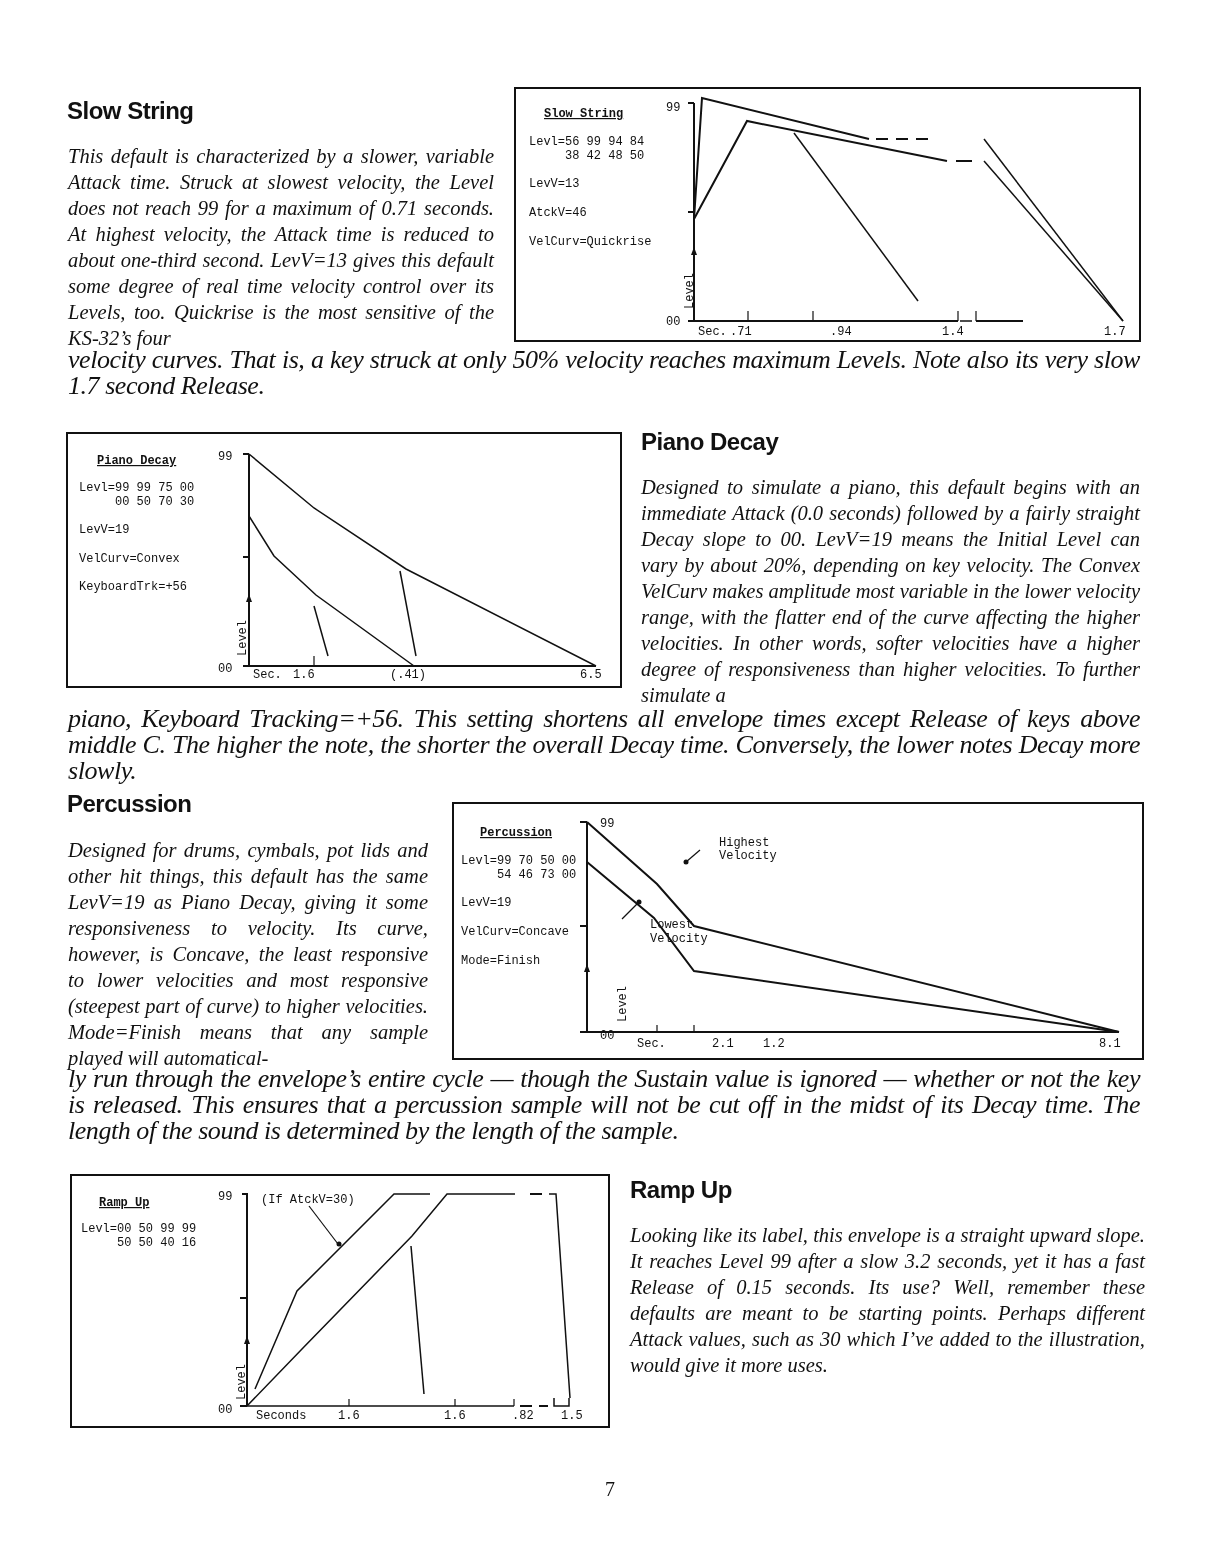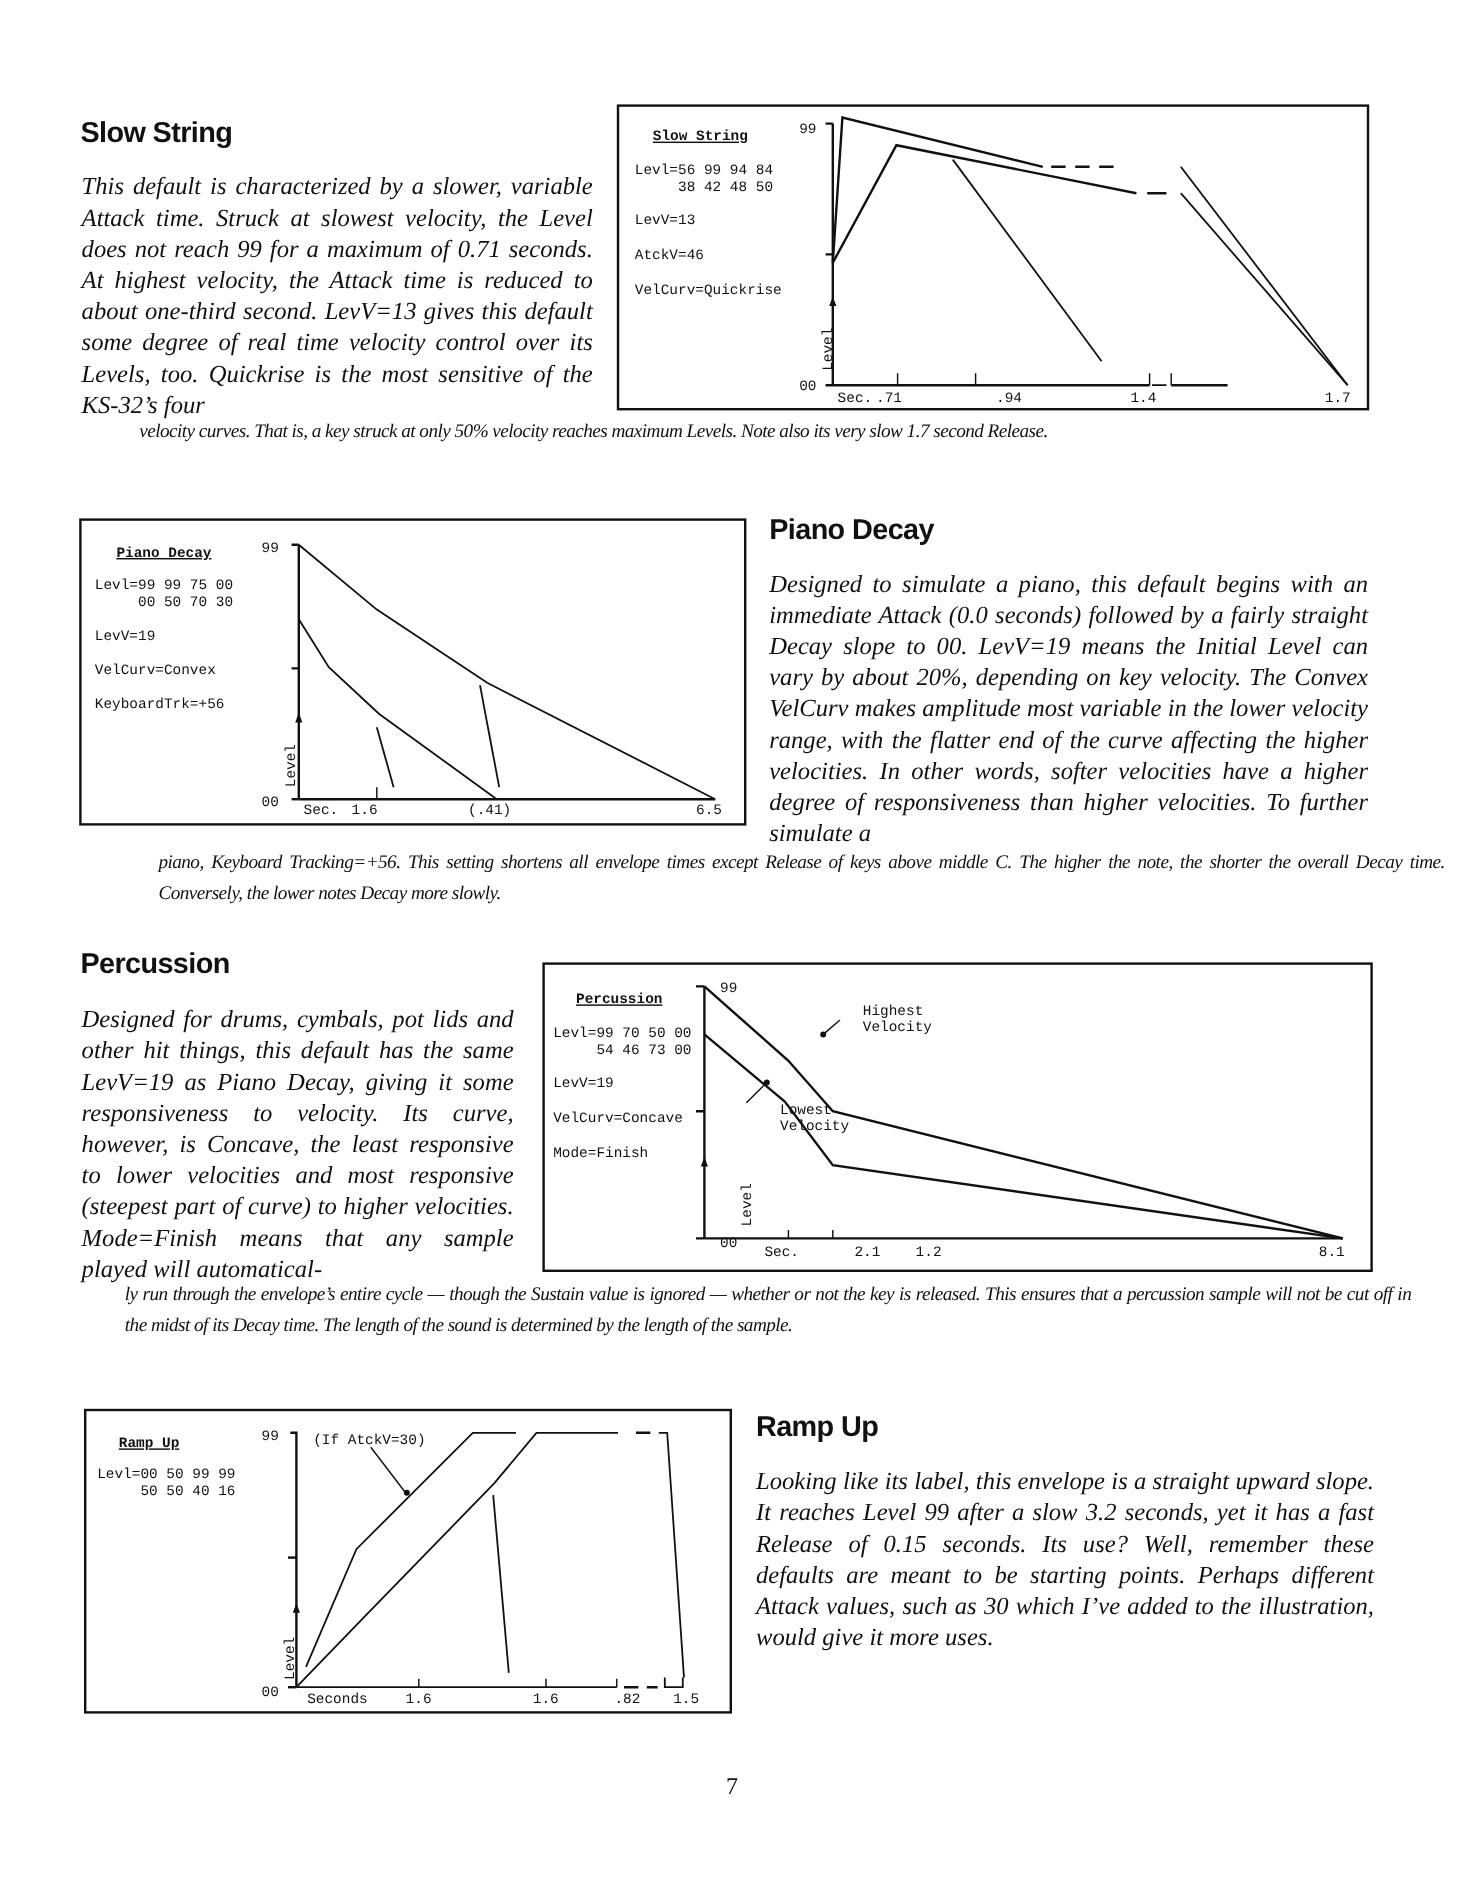--- a/index.html
+++ b/index.html
@@ -1,20 +1,20 @@
 <!DOCTYPE html>
 <html><head>
 <meta charset="utf-8">
 <style>
   html, body { margin: 0; padding: 0; background: #ffffff; }
   body { width: 1224px; height: 1564px; position: relative; overflow: hidden; color: #111; }
   .serif { font-family: "Liberation Serif", "DejaVu Serif", serif; font-size: 20.5px; line-height: 26px; }
   .heading { font-family: "Liberation Sans", "DejaVu Sans", sans-serif; font-weight: bold; font-size: 24px; letter-spacing: -0.5px; position: absolute; margin: 0; }
   .para { position: absolute; text-align: justify; margin: 0; font-style: italic; }
-  .cond { font-size: 16px; letter-spacing: -0.45px; margin-left: 48px; }
+  .cond { font-size: 26px; letter-spacing: -0.45px; }
   .box { position: absolute; border: 2px solid #111; background: #fff; box-sizing: border-box; }
   .box svg { position: absolute; left: 0; top: 0; }
   .mono { font-family: "Liberation Mono", "DejaVu Sans Mono", monospace; }
   .page-num { position: absolute; left: 605px; top: 1478px; font-family: "Liberation Serif", serif; font-size: 20px; }
 </style>
 </head>
 <body>
 
 <h2 class="heading" style="left:67px; top:97px;">Slow String</h2>
 <p class="para serif" style="left:68px; top:143px; width:426px;">This default is characterized by a slower, variable Attack time. Struck at slowest velocity, the Level does not reach 99 for a maximum of 0.71 seconds. At highest velocity, the Attack time is reduced to about one-third second. LevV=13 gives this default some degree of real time velocity control over its Levels, too. Quickrise is the most sensitive of the KS-32’s four</p>
@@ -94,21 +94,21 @@
       <polyline points="181,82 206,122 248,161 346,232" stroke-width="1.5"></polyline>
       <line x1="246" y1="172" x2="260" y2="222" stroke-width="1.5"></line>
       <line x1="332" y1="137" x2="348" y2="222" stroke-width="1.5"></line>
     </g>
     <polygon points="181,160 178,168 184,168" fill="#111"></polygon>
   </svg>
 </div>
 
 <h2 class="heading" style="left:641px; top:428px;">Piano Decay</h2>
 <p class="para serif" style="left:641px; top:474px; width:499px;">Designed to simulate a piano, this default begins with an immediate Attack (0.0 seconds) followed by a fairly straight Decay slope to 00. LevV=19 means the Initial Level can vary by about 20%, depending on key velocity. The Convex VelCurv makes amplitude most variable in the lower velocity range, with the flatter end of the curve affecting the higher velocities. In other words, softer velocities have a higher degree of responsiveness than higher velocities. To further simulate a</p>
-<p class="para serif cond" style="left:84px; top:706px; width:1072px;">piano, Keyboard Tracking=+56. This setting shortens all envelope times except Release of keys above middle C. The higher the note, the shorter the overall Decay time. Conversely, the lower notes Decay more slowly.</p>
+<p class="para serif cond" style="left:68px; top:706px; width:1072px;">piano, Keyboard Tracking=+56. This setting shortens all envelope times except Release of keys above middle C. The higher the note, the shorter the overall Decay time. Conversely, the lower notes Decay more slowly.</p>
 
 <h2 class="heading" style="left:67px; top:790px;">Percussion</h2>
 <p class="para serif" style="left:68px; top:837px; width:360px;">Designed for drums, cymbals, pot lids and other hit things, this default has the same LevV=19 as Piano Decay, giving it some responsiveness to velocity. Its curve, however, is Concave, the least responsive to lower velocities and most responsive (steepest part of curve) to higher velocities. Mode=Finish means that any sample played will automatical-</p>
 
 <div class="box" style="left:452px; top:802px; width:692px; height:258px;">
   <svg width="692" height="258" viewBox="0 0 692 258">
     <g class="mono" font-size="12" fill="#111">
       <text x="26" y="32" font-weight="bold" text-decoration="underline">Percussion</text>
       <text x="7" y="60">Levl=99 70 50 00</text>
       <text x="7" y="74" xml:space="preserve">     54 46 73 00</text>
@@ -139,21 +139,21 @@
       <polyline points="133,58 200,114 240,167 665,228"></polyline>
       <line x1="246" y1="46" x2="232" y2="58" stroke-width="1.2"></line>
       <line x1="185" y1="98" x2="168" y2="115" stroke-width="1.2"></line>
     </g>
     <circle cx="232" cy="58" r="2.5" fill="#111"></circle>
     <circle cx="185" cy="98" r="2.5" fill="#111"></circle>
     <polygon points="133,160 130,168 136,168" fill="#111"></polygon>
   </svg>
 </div>
 
-<p class="para serif cond" style="left:56px; top:1066px; width:1072px;">ly run through the envelope’s entire cycle — though the Sustain value is ignored — whether or not the key is released. This ensures that a percussion sample will not be cut off in the midst of its Decay time. The length of the sound is determined by the length of the sample.</p>
+<p class="para serif cond" style="left:68px; top:1066px; width:1072px;">ly run through the envelope’s entire cycle — though the Sustain value is ignored — whether or not the key is released. This ensures that a percussion sample will not be cut off in the midst of its Decay time. The length of the sound is determined by the length of the sample.</p>
 
 <div class="box" style="left:70px; top:1174px; width:540px; height:254px;">
   <svg width="540" height="254" viewBox="0 0 540 254">
     <g class="mono" font-size="12" fill="#111">
       <text x="27" y="30" font-weight="bold" text-decoration="underline">Ramp Up</text>
       <text x="9" y="56">Levl=00 50 99 99</text>
       <text x="9" y="70" xml:space="preserve">     50 50 40 16</text>
       <text x="146" y="24">99</text>
       <text x="146" y="237">00</text>
       <text x="184" y="243">Seconds</text>

